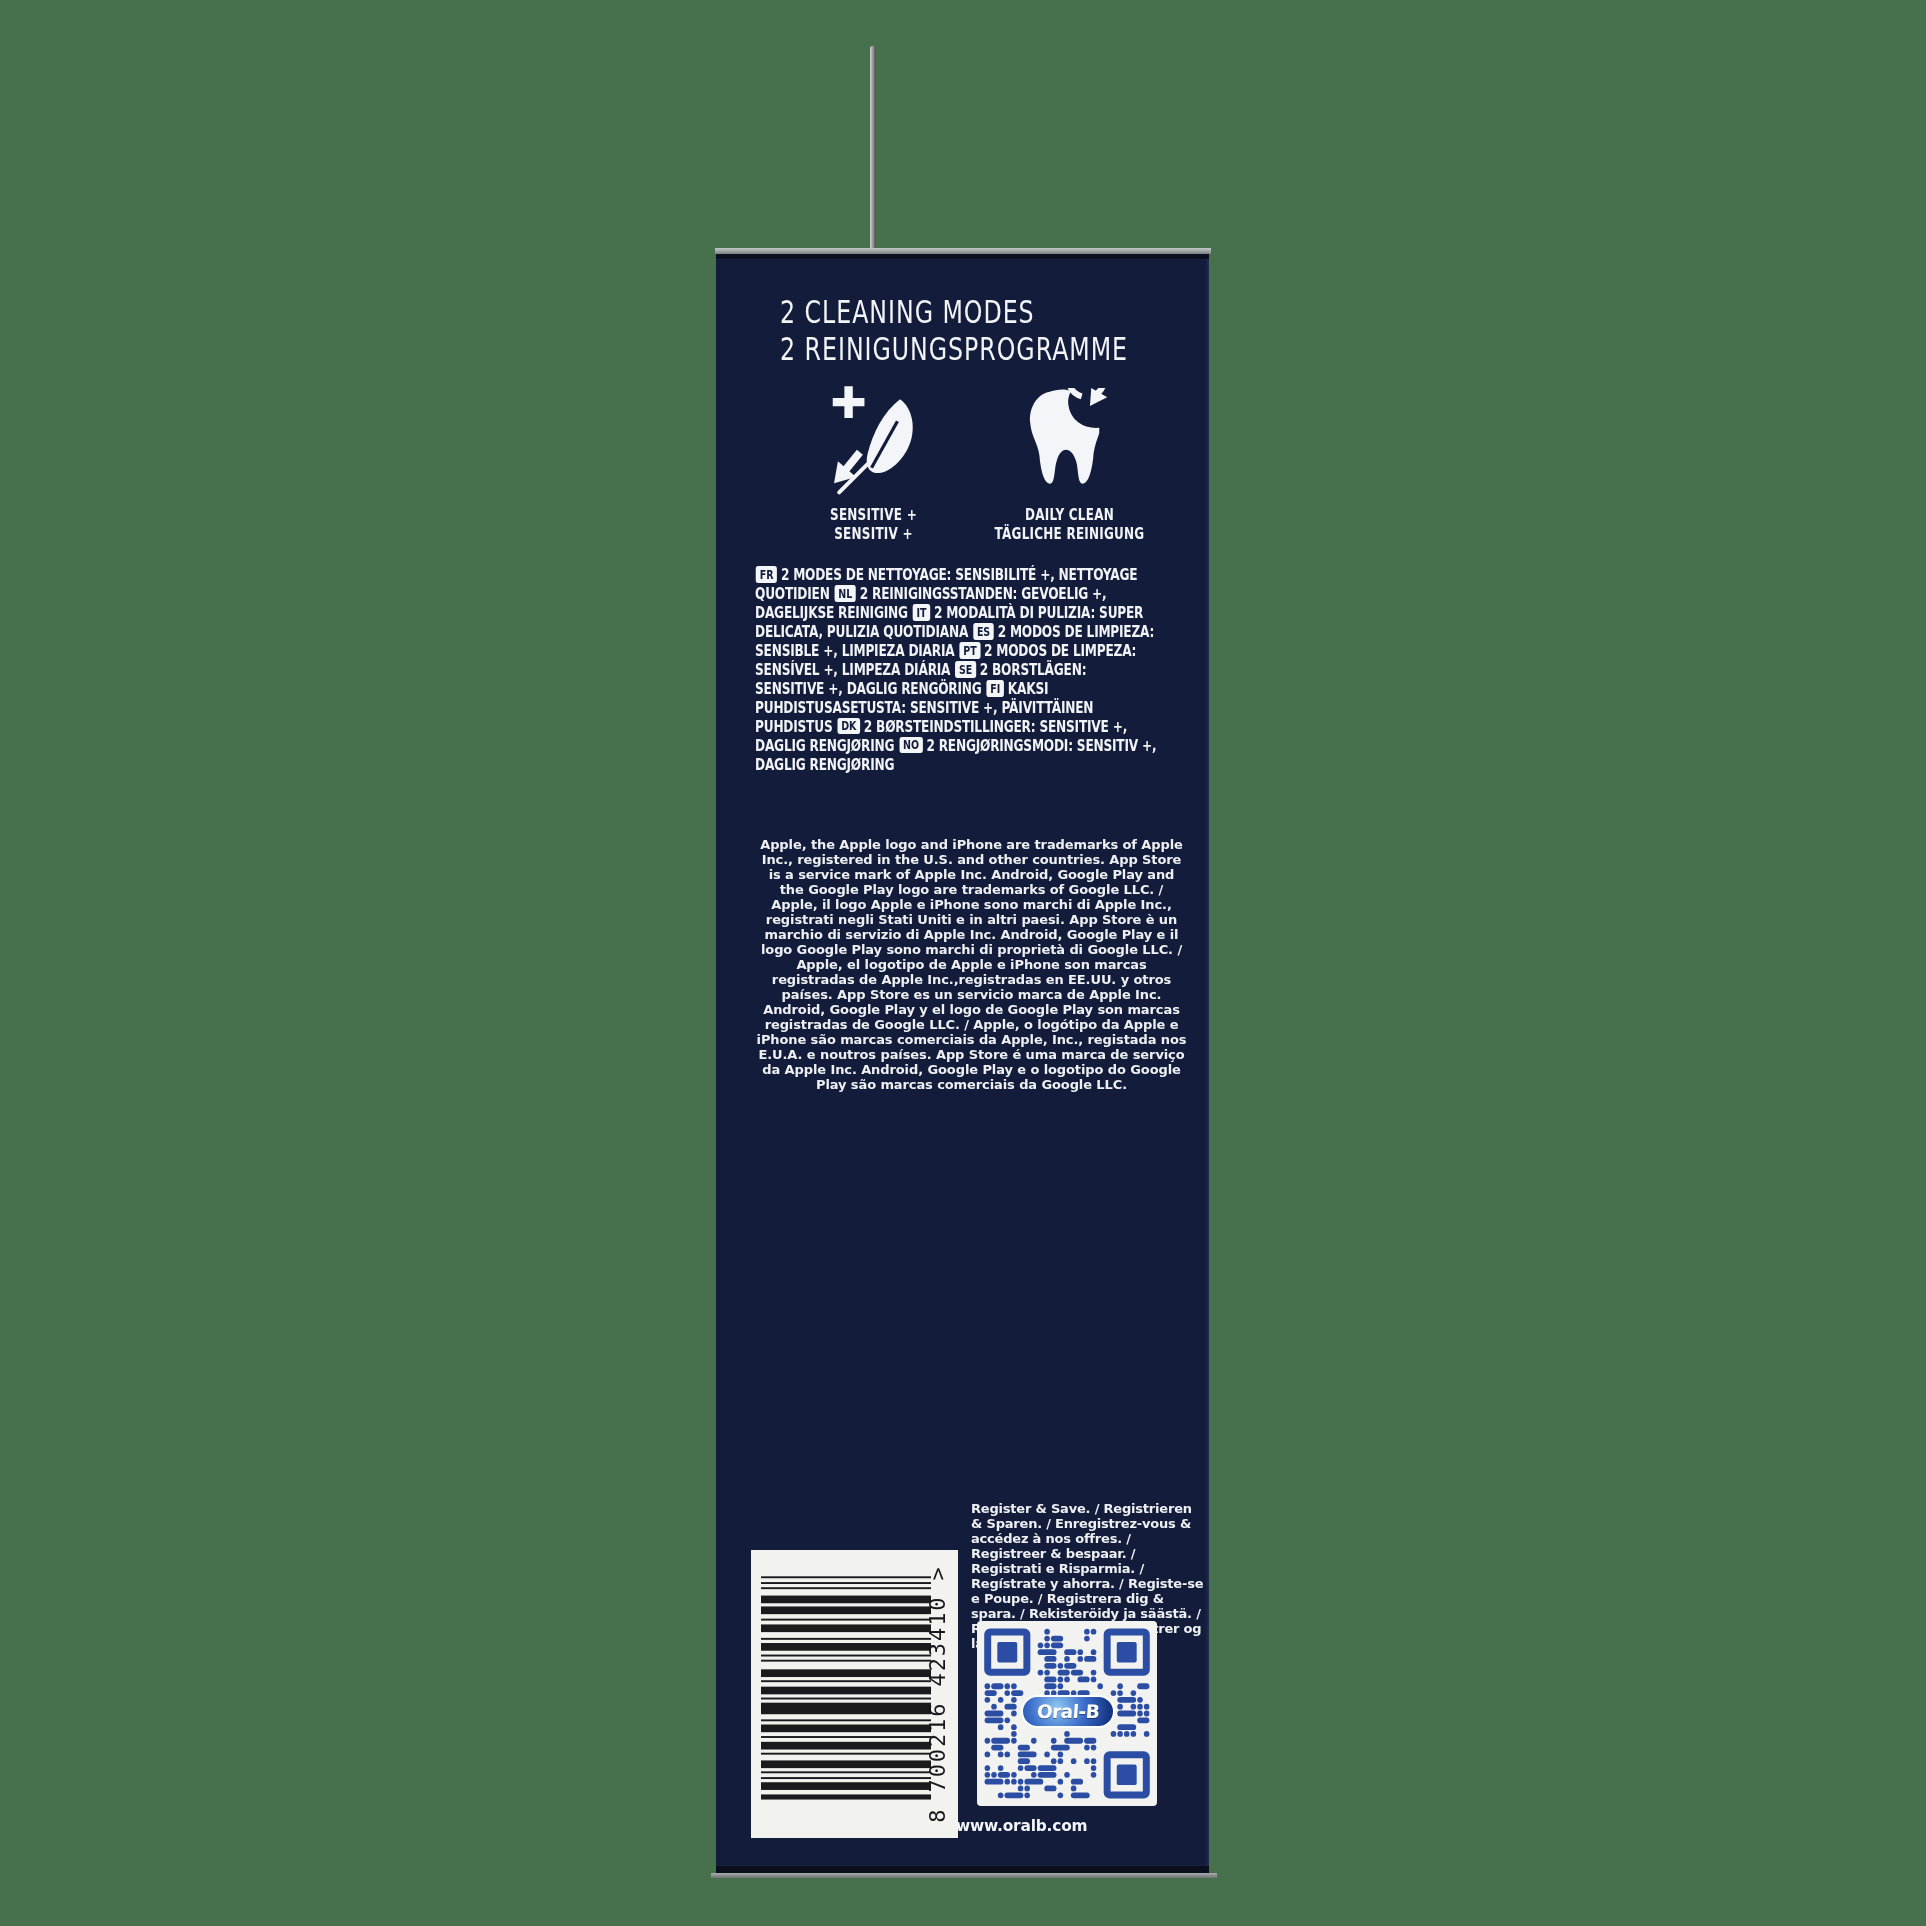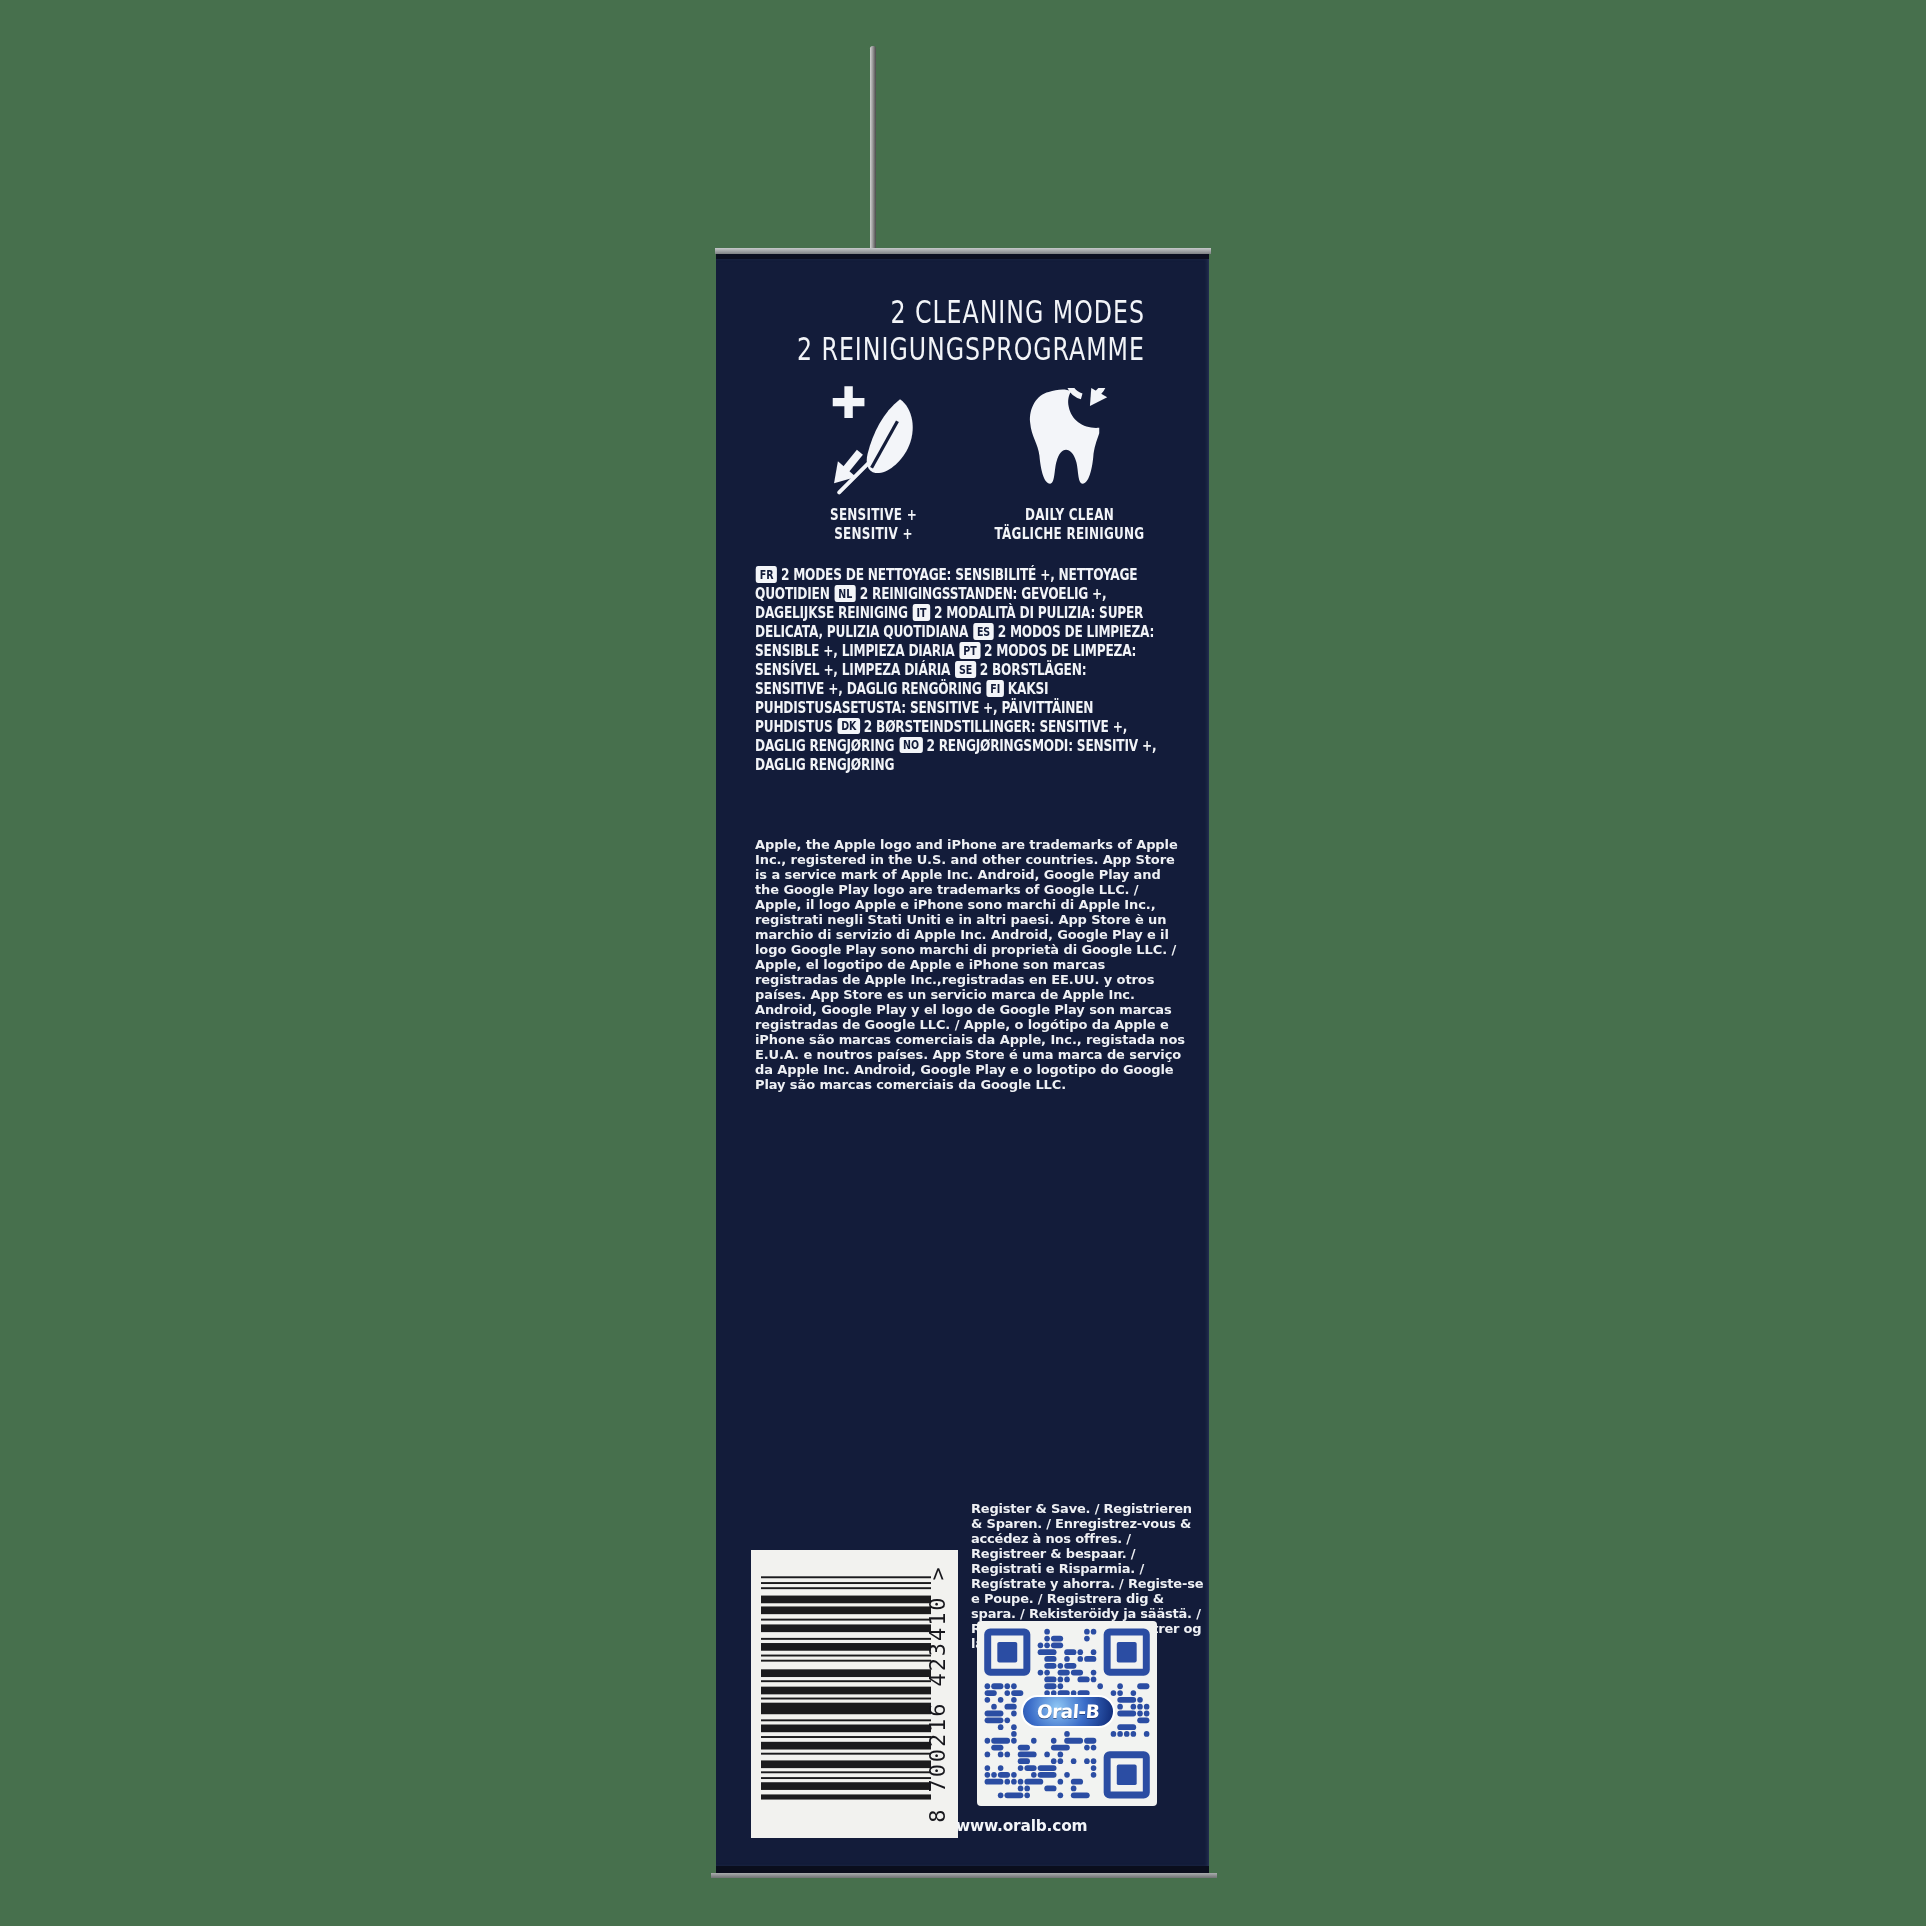--- a/index.html
+++ b/index.html
@@ -26,21 +26,21 @@
     background:#131c3a;color:#f3f5f9;
     box-shadow:inset -2.6px 0 4.5px -1.9px rgba(110,130,180,.30);
   }
   .bottom-band{
     position:absolute;left:716px;top:1866px;width:493px;height:7.7px;background:#0a0e1d;
   }
   .bottom-line{
     position:absolute;left:711px;top:1873px;width:506px;height:5.1px;
     background:linear-gradient(#aaadae,#6f7273);
   }
-  .heading{position:absolute;left:0;top:35px;width:100%;text-align:right;}
+  .heading{position:absolute;left:0;top:35px;width:100%;text-align:left;}
   .h-line{
     font-size:32px;line-height:37px;font-weight:400;letter-spacing:1.3px;color:#f2f4f8;
     transform:scaleX(.74);transform-origin:50% 0;white-space:nowrap;
   }
   .mode-col{position:absolute;top:126px;width:193px;text-align:center;}
   .mode-col.c1{left:61px;}
   .mode-col.c2{left:257px;}
   .mode-label{
     position:absolute;top:247px;width:193px;text-align:center;
     font-size:15.4px;line-height:19px;font-weight:800;letter-spacing:0.3px;color:#f2f4f8;
@@ -54,21 +54,21 @@
     transform:scaleX(.73);transform-origin:0 0;text-transform:uppercase;
   }
   .lang-chip{
     display:inline-block;background:#f3f5f9;color:#131c3a;
     font-size:13px;line-height:15.4px;font-weight:800;letter-spacing:0;
     padding:0.6px 5.1px;border-radius:3.2px;margin:0 5.1px 0 1.3px;
     position:relative;top:-1.3px;
   }
   .trademark{
     position:absolute;left:39px;top:578px;width:433px;
-    font-size:13px;line-height:15px;font-weight:700;letter-spacing:-0.1px;color:#eef0f4;
+    font-size:13px;line-height:15px;font-weight:700;letter-spacing:-0.1px;color:#eef0f4;text-align:center;
   }
   .register{
     position:absolute;left:39px;top:1242px;width:449px;
     font-size:13px;line-height:15px;font-weight:700;letter-spacing:-0.2px;color:#eef0f4;
   }
   .bc-float{float:left;width:216px;height:122px;margin-top:45px;}
   .barcode-box{
     position:absolute;left:35px;top:1291px;width:207px;height:288px;background:#f2f2ef;
   }
   .barcode-box svg{position:absolute;left:9.6px;top:26px;}

